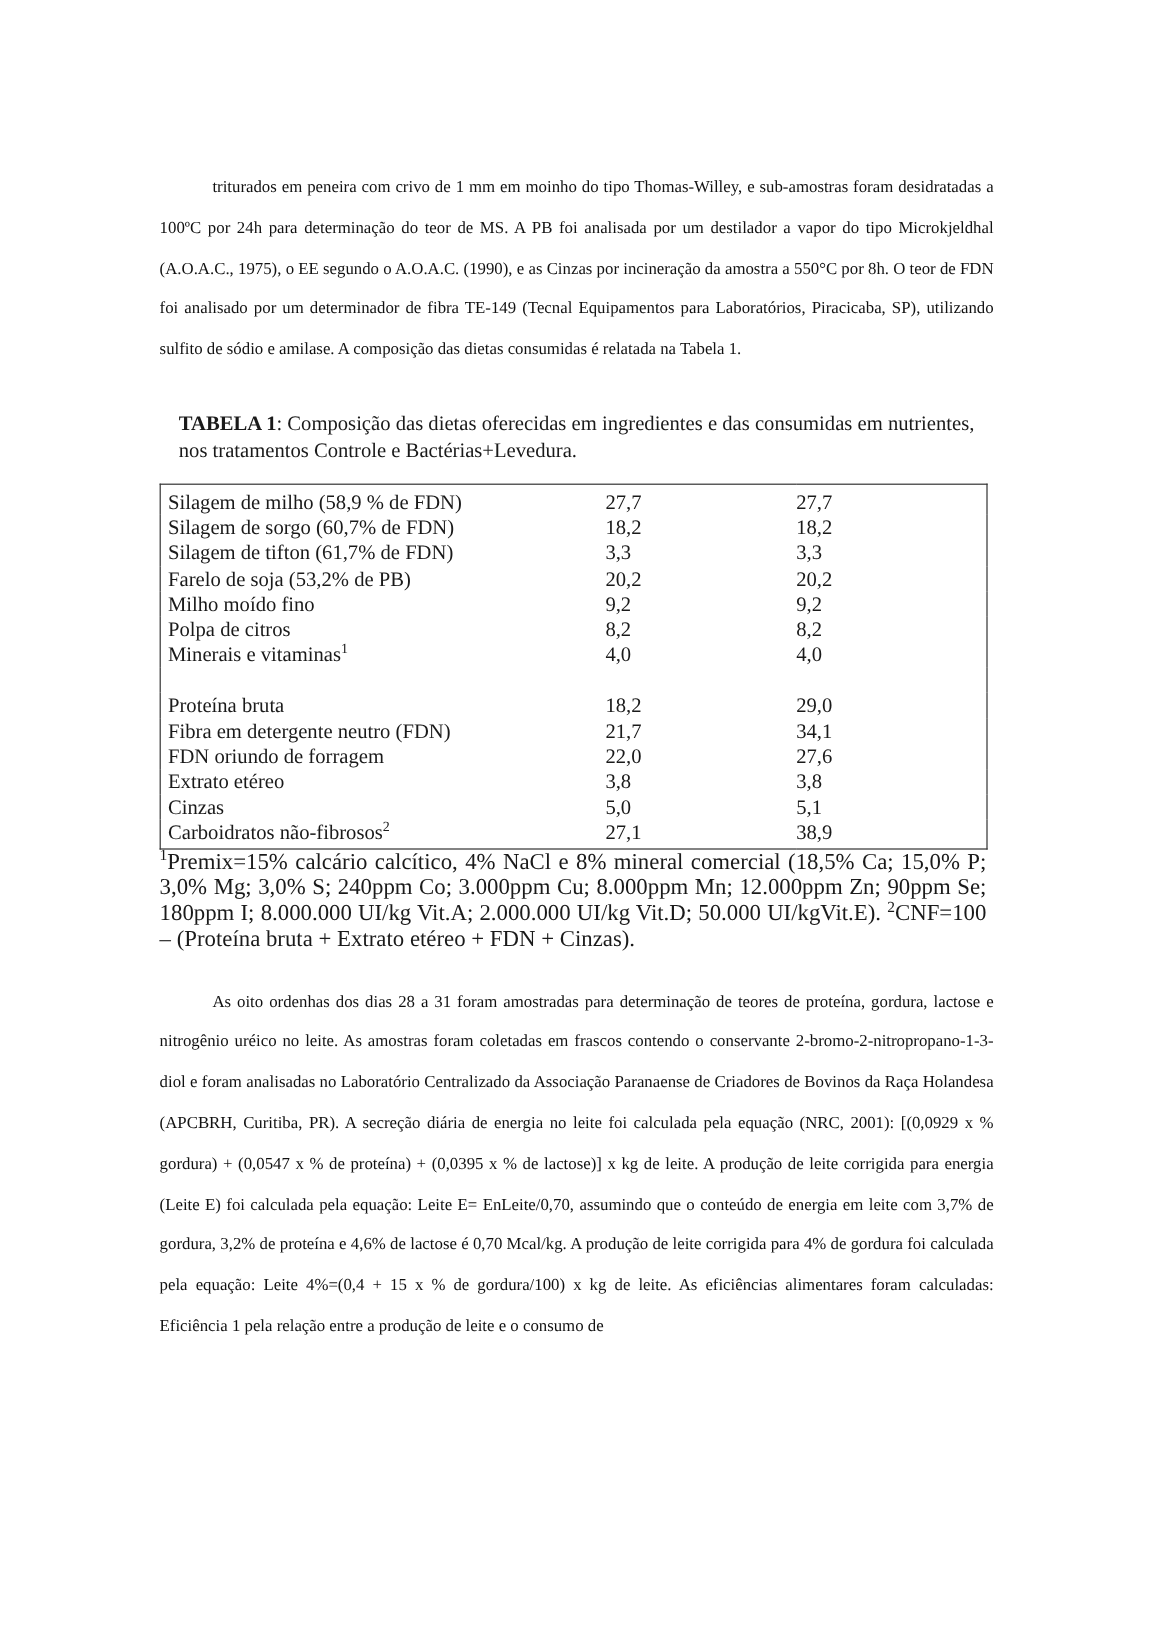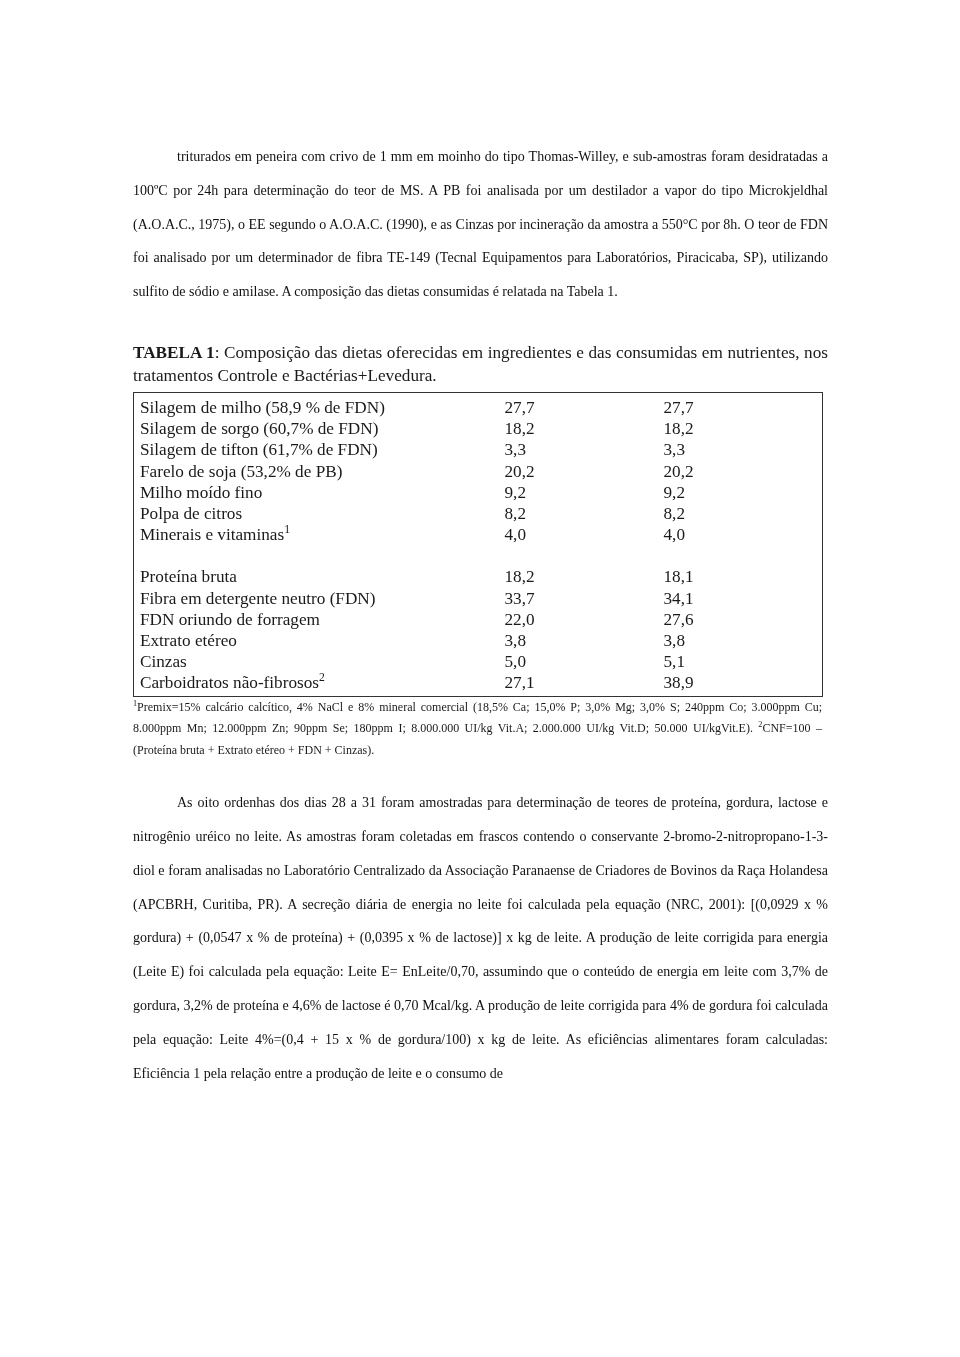--- a/index.html
+++ b/index.html
@@ -36,21 +36,21 @@
   }
   #intro-paragraph {
     margin-top: 140px;
   }
 
   
   .caption {
     font-size: 17.2px;
     line-height: 23px;
     text-align: justify;
-    margin: 0;
+    margin: 16px;
     margin-top: 32px;
   }
   .caption b {
     font-weight: bold;
   }
 
   
   table.data-table {
     border-collapse: collapse;
     width: 689px;
@@ -100,21 +100,21 @@
   tbody tr.last-body td { padding-bottom: 2px; }
 
   sup {
     font-size: 0.68em;
     vertical-align: super;
     line-height: 0;
   }
 
   
   .footnote {
-    font-size: 12px;
+    font-size: 19px;
     line-height: 21.5px;
     text-align: justify;
     margin: 0;
     margin-top: 0px;
     width: 689px;
   }
 
   #methods-paragraph {
     margin-top: 25px;
   }
@@ -177,25 +177,25 @@
 
       <tr class="spacer">
         <td></td>
         <td></td>
         <td></td>
       </tr>
 
       <tr>
         <td class="lbl">Proteína bruta</td>
         <td class="val">18,2</td>
-        <td class="val">18,1</td>
+        <td class="val">29,0</td>
       </tr>
       <tr>
         <td class="lbl">Fibra em detergente neutro (FDN)</td>
-        <td class="val">33,7</td>
+        <td class="val">21,7</td>
         <td class="val">34,1</td>
       </tr>
       <tr>
         <td class="lbl">FDN oriundo de forragem</td>
         <td class="val">22,0</td>
         <td class="val">27,6</td>
       </tr>
       <tr>
         <td class="lbl">Extrato etéreo</td>
         <td class="val">3,8</td>

